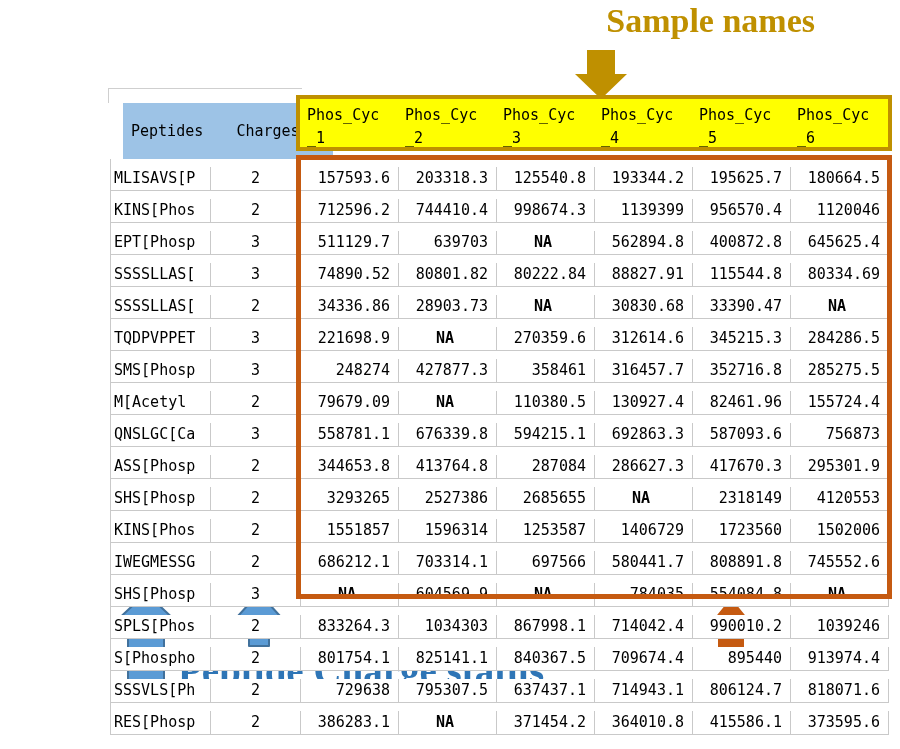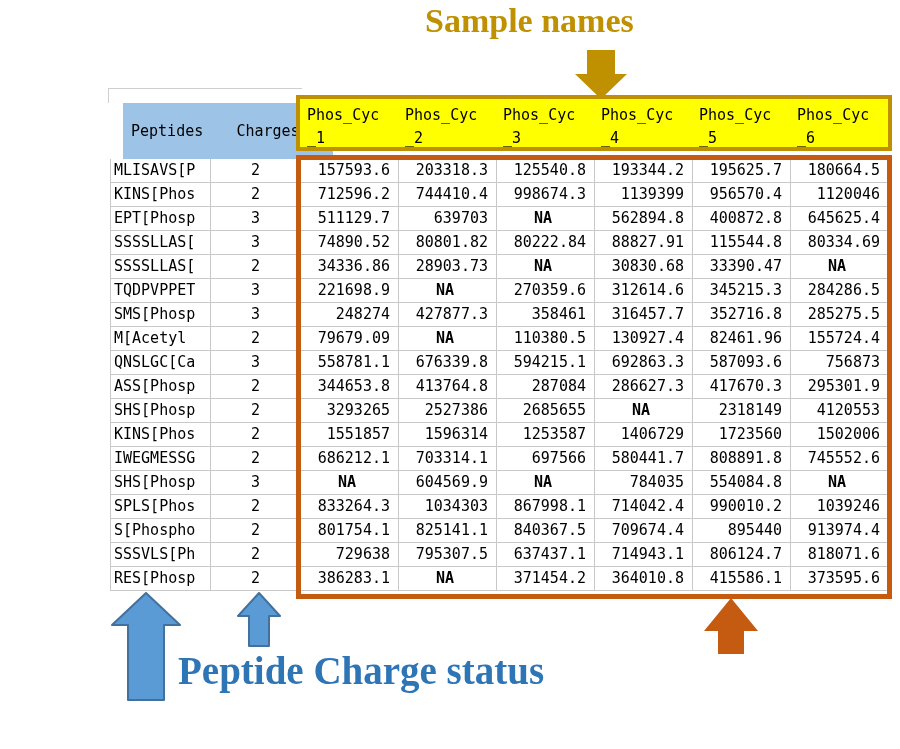--- a/index.html
+++ b/index.html
@@ -5,21 +5,21 @@
   html,body{margin:0;padding:0;background:#fff;}
   #canvas{
     position:relative;width:900px;height:749px;background:#ffffff;overflow:hidden;
     font-family:"DejaVu Sans Mono","Liberation Mono",monospace;color:#000;
   }
   
   .lbl{position:absolute;font-family:"Liberation Serif","DejaVu Serif",serif;font-weight:bold;white-space:nowrap;}
   .lbl.gold{color:var(--gold,#BF9000);}
   .lbl.blue{color:var(--textBlue,#2E75B6);}
   .lbl.orange{color:var(--orange,#C55A11);}
-  #sampleNamesLbl{left:425px;top:2px;width:390px;text-align:left;font-size:34px;}
+  #sampleNamesLbl{left:425px;top:2px;width:390px;text-align:right;font-size:34px;}
   #peptideSeqLbl{left:6px;top:696px;font-size:33px;}
   #chargeStatusLbl{left:178px;top:648px;font-size:39px;}
   #intensityLbl{left:602px;top:658px;font-size:32px;}
   .ar{position:absolute;}
   
   .gl{position:absolute;background:#cfcfcf;}
   
   #blueHdr{
     position:absolute;left:123px;top:103px;width:210px;height:56px;
     background:var(--blue,#9DC3E6);display:flex;align-items:center;font-size:15px;
@@ -31,21 +31,21 @@
     position:absolute;left:296px;top:95px;width:596px;height:56px;box-sizing:border-box;
     background:var(--yellow,#FFFF00);border:4px solid var(--gold,#BF9000);
     display:flex;z-index:3;
   }
   .ycell{flex:1;padding:5px 0 0 7px;font-size:15px;line-height:23px;overflow:hidden;white-space:nowrap;}
   
   #gridBody{
     position:absolute;left:110px;top:159px;width:780px;
     border-left:1px solid #c9c9c9;font-size:15px;z-index:1;
   }
-  .trow{display:flex;height:24px;line-height:23px;}
+  .trow{display:flex;height:24px;line-height:23px;margin-top:8px;}
   .cell{box-sizing:border-box;border-right:1px solid #c9c9c9;border-bottom:1px solid #c9c9c9;
         white-space:nowrap;overflow:hidden;background:#fff;}
   .c-pep{width:100px;padding-left:3px;text-align:left;}
   .c-chg{width:90px;text-align:center;}
   .c-val{width:98px;text-align:right;padding-right:8px;}
   .c-val.na{text-align:center;padding-left:3px;font-weight:bold;}
   
   #orangeBox{
     position:absolute;left:296px;top:155px;width:596px;height:444px;box-sizing:border-box;
     border:5px solid var(--orange,#C55A11);z-index:4;pointer-events:none;

